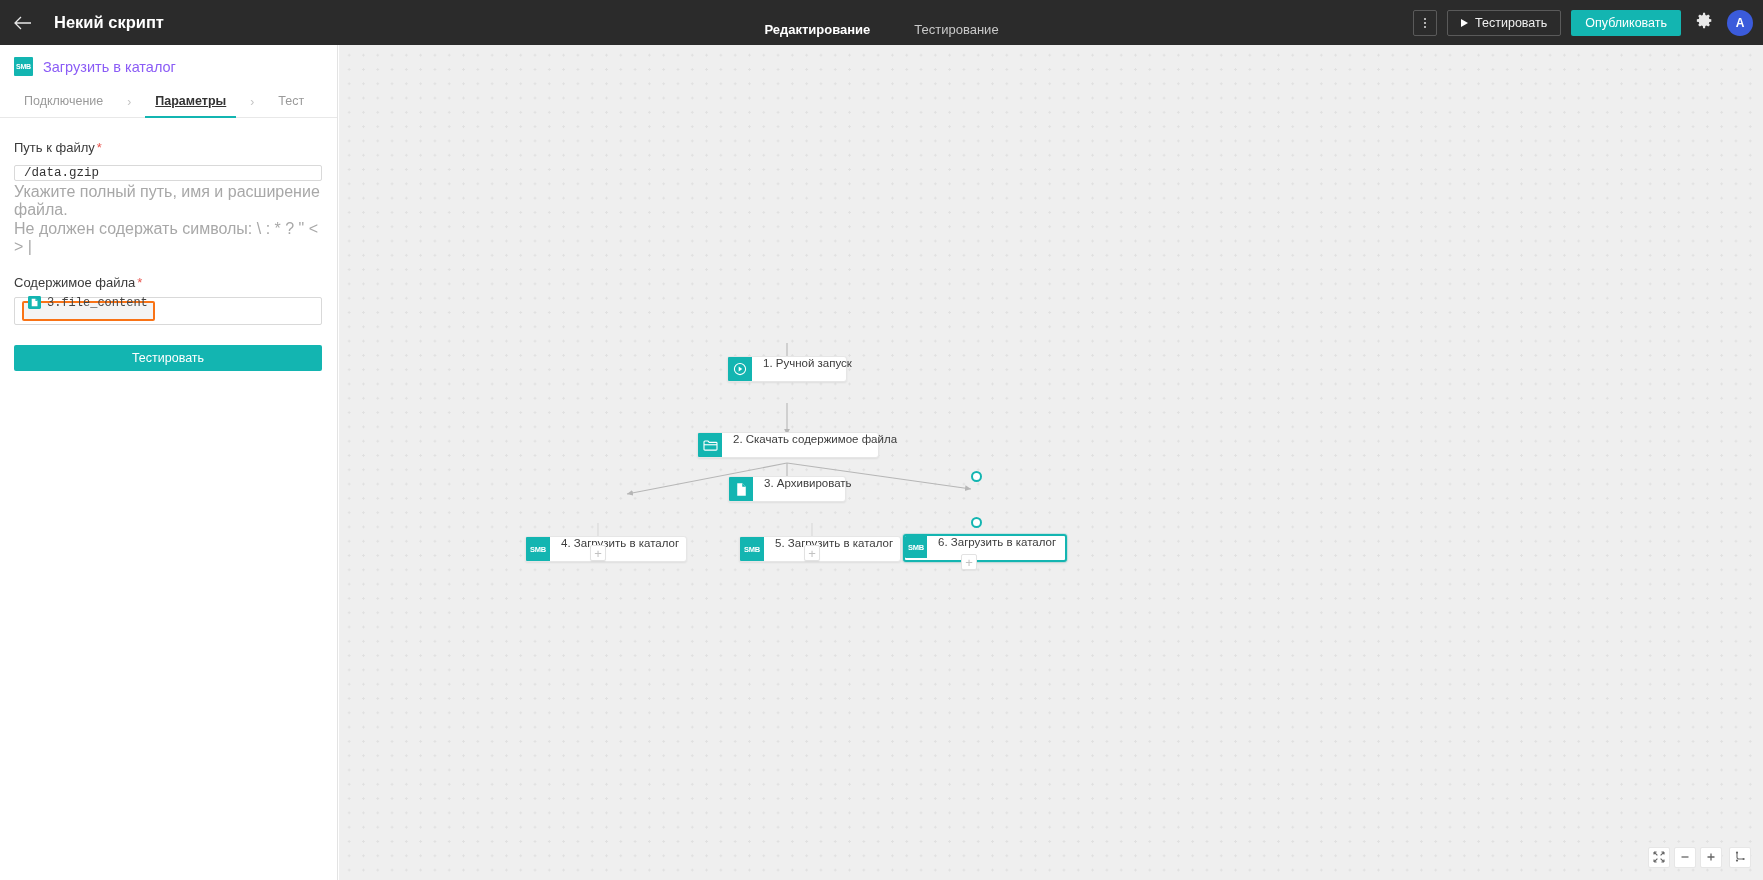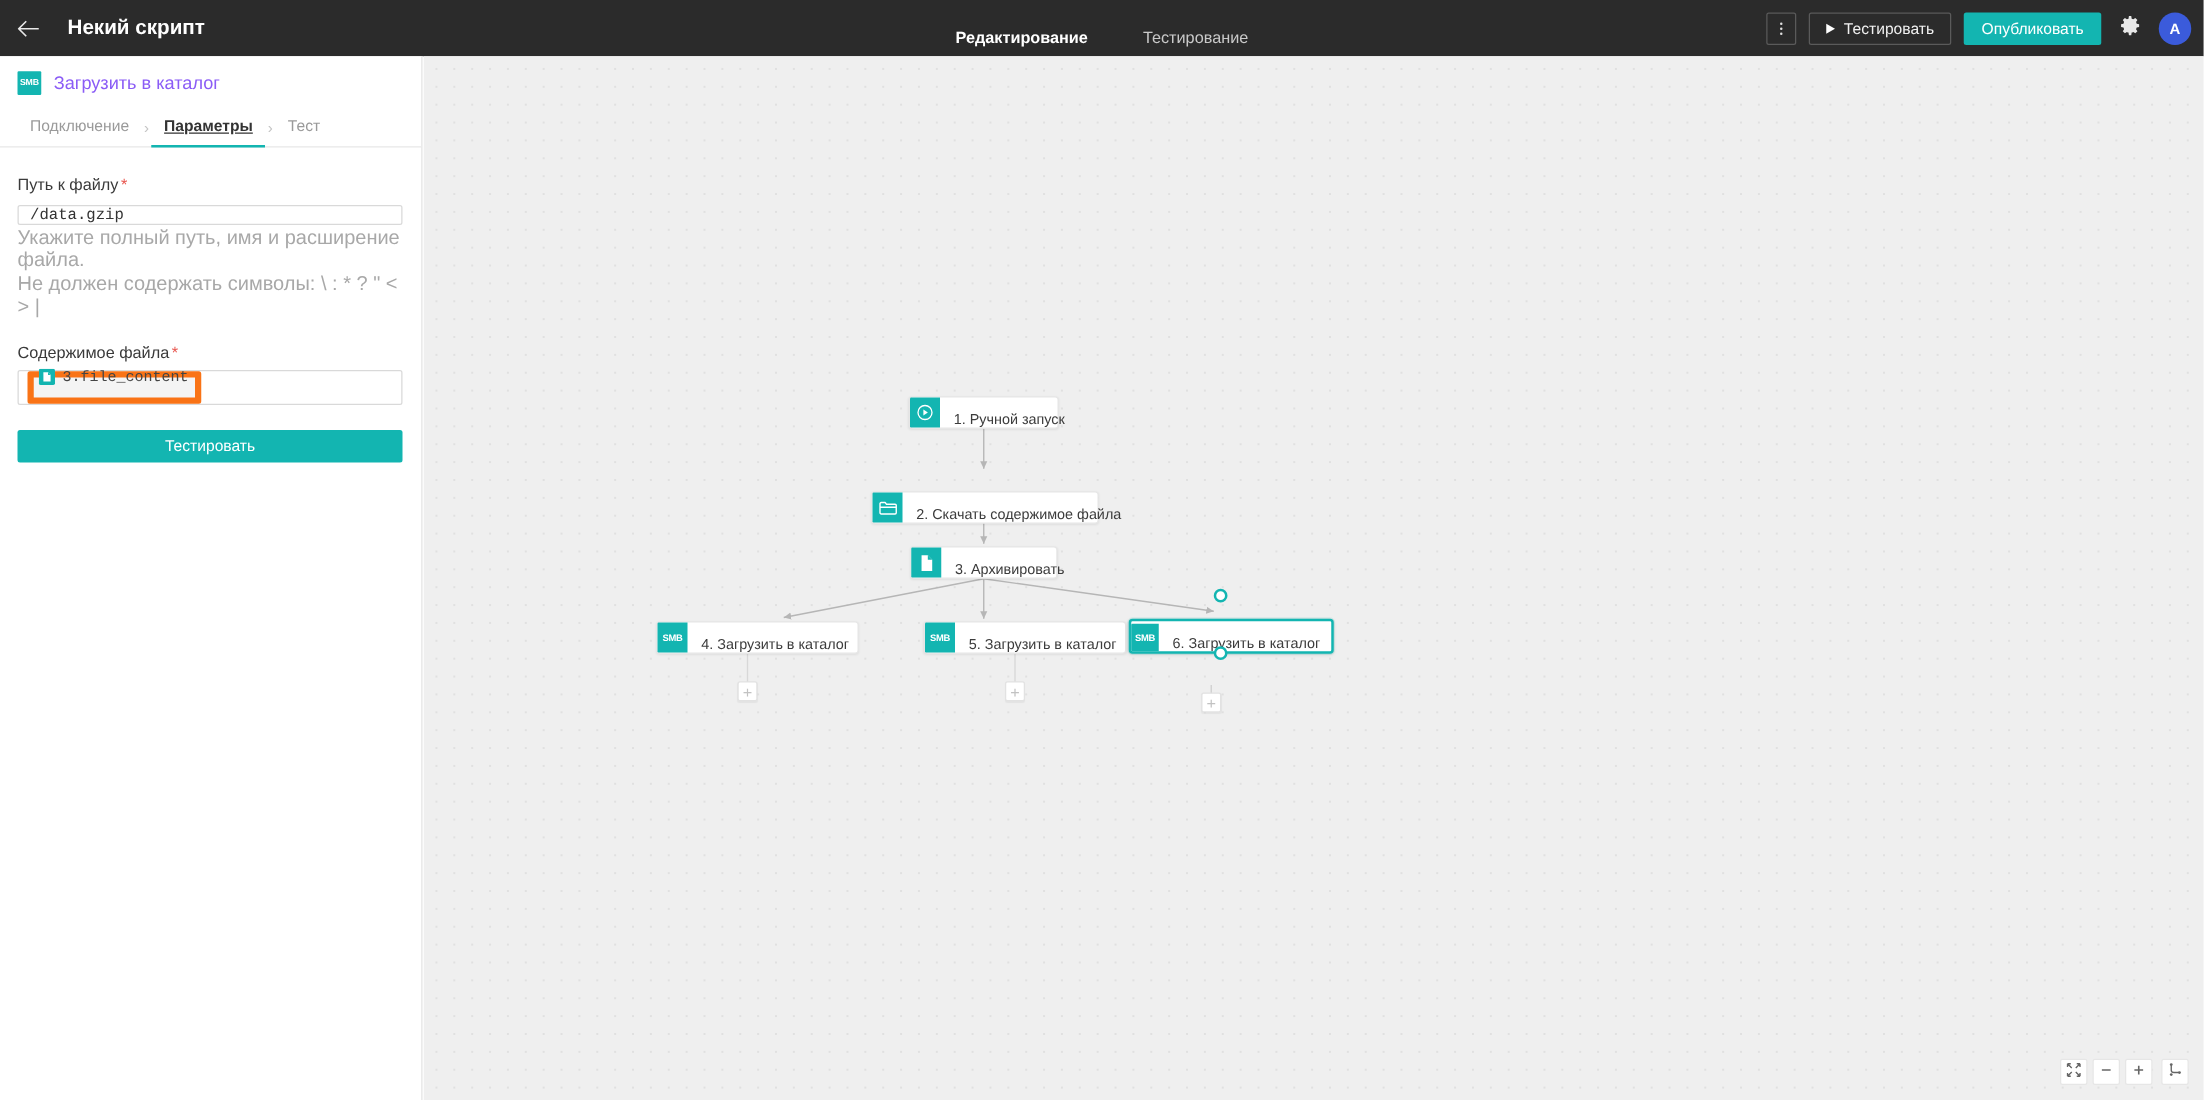--- a/index.html
+++ b/index.html
@@ -133,21 +133,21 @@
     display: flex; align-items: center; justify-content: center;
     letter-spacing: -0.2px;
     border-radius: 1px;
     flex: none;
   }
   .panel-title { font-size: 14.5px; color: #8b5cf6; white-space: nowrap; }
   .breadcrumbs {
     display: flex; align-items: center;
     padding: 0 14px;
     margin-top: 10px;
-    gap: 0px;
+    gap: 12px;
     border-bottom: 1px solid #e8e8e8;
   }
   .crumb {
     font-size: 12.5px;
     color: #9a9a9a;
     padding: 8px 10px 9px 10px;
     cursor: pointer;
     white-space: nowrap;
     position: relative;
   }
@@ -190,21 +190,21 @@
     width: 308px; height: 28px;
     border: 1px solid #d9d9d9;
     border-radius: 2px;
     display: flex; align-items: center;
     padding: 0 7px;
     background: #fff;
   }
   .token {
     display: inline-flex; align-items: center; gap: 6px;
     background: #f4f4f4;
-    border: 5px solid #f97316;
+    border: 2px solid #f97316;
     border-radius: 2px;
     height: 20px;
     padding: 0 5px 16px 3px;
   }
   .token-ico {
     width: 14px; height: 14px;
     display: flex; align-items: center; justify-content: center;
   }
   .token-text {
     font-family: "Liberation Mono", monospace;
@@ -234,24 +234,25 @@
     background-size: 14.3px 14.3px;
     background-position: 3px 3px;
     overflow: hidden;
   }
   .node {
     position: absolute;
     height: 26px;
     background: #ffffff;
     border: 1px solid #e6e6e6;
     border-radius: 3px;
-    display: flex; align-items: flex-end;
+    display: flex; align-items: flex-start;
     box-shadow: 0 1px 2px rgba(0,0,0,0.07);
     cursor: pointer;
     white-space: nowrap;
+    margin-top: 39px;
   }
   .node.selected {
     border: 2px solid #13b5b1;
     box-shadow: 0 0 0 1px rgba(19,181,177,0.15), 0 1px 3px rgba(0,0,0,0.1);
   }
   .node-ico {
     width: 24px; height: 24px;
     background: #13b5b1;
     display: flex; align-items: center; justify-content: center;
     flex: none;

